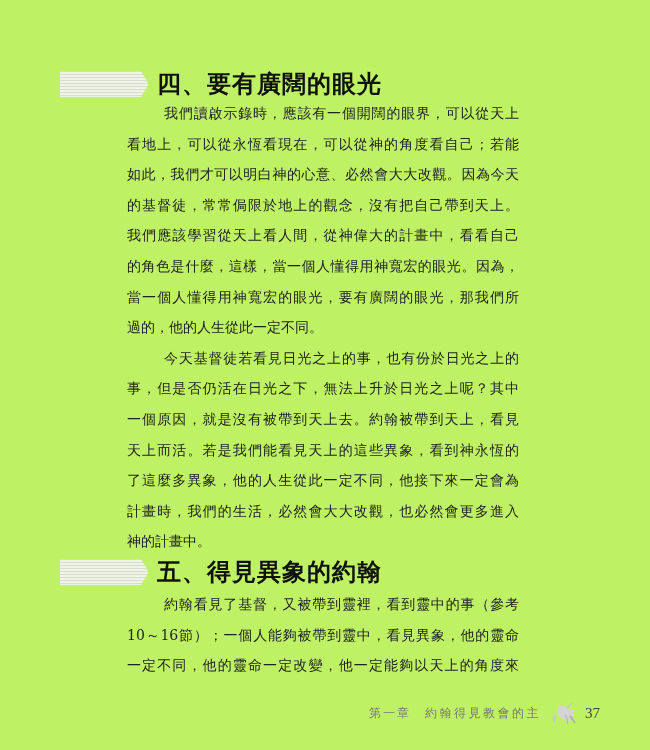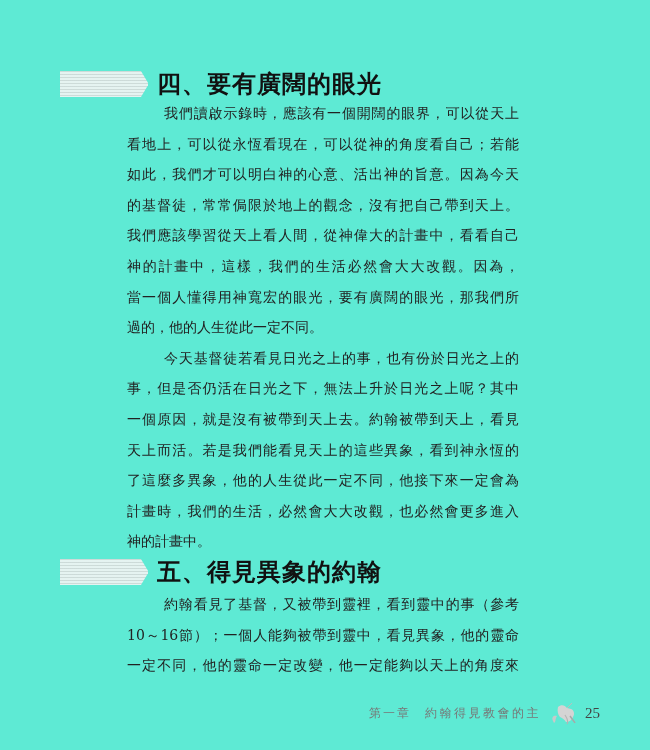--- a/index.html
+++ b/index.html
@@ -1,18 +1,18 @@
 <!DOCTYPE html>
 <html><head>
   <meta charset="utf-8">
   <style>
     html, body { margin: 0; padding: 0; background: #ffffff; }
     body { width: 650px; height: 750px; position: relative; overflow: hidden;
            font-family: "DejaVu Serif", "Liberation Serif", serif; color: #1e1e1e; }
-    .page { position: absolute; inset: 0; background: #5eead4; text-decoration: underline; }
+    .page { position: absolute; inset: 0; background: #bef264; text-decoration: underline; }
     .section-heading { position: absolute; left: 60px; height: 30px; display: flex; align-items: center; }
     .deco-bar { width: 88px; height: 26px; margin-right: 9px;
       background: repeating-linear-gradient(to bottom, #d9d9d9 0px, #d9d9d9 1px, #f4f4f4 1px, #f4f4f4 3px);
       clip-path: polygon(0 0, 92% 0, 100% 45%, 100% 55%, 92% 100%, 0 100%); opacity: 0.9; }
     .heading-text { font-family: "DejaVu Serif", "Liberation Serif", serif; font-weight: bold;
       font-size: 24px; letter-spacing: 1px; color: #111; white-space: nowrap; }
     .body-lines { position: absolute; left: 127px; width: 392px; }
     .line { height: 30.6px; line-height: 30.6px; font-size: 14px; white-space: nowrap;
       text-align: justify; text-align-last: justify; color: #222; }
     .line.indent { padding-left: 37px; }
@@ -30,24 +30,24 @@
 <div class="page">
 
   <div class="section-heading" style="top:69px;">
     <div class="deco-bar"></div>
     <div class="heading-text">四、要有廣闊的眼光</div>
   </div>
 
   <div class="body-lines" style="top:98px;">
     <div class="line indent">我們讀啟示錄時，應該有一個開闊的眼界，可以從天上</div>
     <div class="line">看地上，可以從永恆看現在，可以從神的角度看自己；若能</div>
-    <div class="line">如此，我們才可以明白神的心意、活出神的旨意。因為今天</div>
+    <div class="line">如此，我們才可以明白神的心意、必然會大大改觀。因為今天</div>
     <div class="line">的基督徒，常常侷限於地上的觀念，沒有把自己帶到天上。</div>
     <div class="line">我們應該學習從天上看人間，從神偉大的計畫中，看看自己</div>
-    <div class="line">神的計畫中，這樣，我們的生活必然會大大改觀。因為，</div>
+    <div class="line">的角色是什麼，這樣，當一個人懂得用神寬宏的眼光。因為，</div>
     <div class="line">當一個人懂得用神寬宏的眼光，要有廣闊的眼光，那我們所</div>
     <div class="line last">過的，他的人生從此一定不同。</div>
     <div class="line indent">今天基督徒若看見日光之上的事，也有份於日光之上的</div>
     <div class="line">事，但是否仍活在日光之下，無法上升於日光之上呢？其中</div>
     <div class="line">一個原因，就是沒有被帶到天上去。約翰被帶到天上，看見</div>
     <div class="line">天上而活。若是我們能看見天上的這些異象，看到神永恆的</div>
     <div class="line">了這麼多異象，他的人生從此一定不同，他接下來一定會為</div>
     <div class="line">計畫時，我們的生活，必然會大大改觀，也必然會更多進入</div>
     <div class="line last">神的計畫中。</div>
   </div>
@@ -66,15 +66,15 @@
   <div class="footer">
     <span class="chapter">第一章</span>
     <span class="book-title">約翰得見教會的主</span>
     <svg class="emblem" viewBox="0 0 34 24">
       <path d="M8 20 C6 16 9 14 12 15 C10 18 11 21 9 22 Z" fill="#c9c9c9"></path>
       <path d="M13 6 C16 3 20 4 22 7 L26 8 C29 9 30 13 28 16 C27 19 24 21 21 21 C19 18 17 17 15 16 C13 14 12 10 13 6 Z" fill="#d4d4d4"></path>
       <path d="M22 7 L27 2" stroke="#bdbdbd" stroke-width="1"></path>
       <path d="M20 14 C22 17 24 20 22 23" stroke="#b5b5b5" stroke-width="1.2" fill="none"></path>
       <path d="M25 15 C27 18 29 20 30 22" stroke="#a8a8a8" stroke-width="1.4" fill="none"></path>
     </svg>
-    <span class="page-number">25</span>
+    <span class="page-number">37</span>
   </div>
 </div>
 
 </body></html>

